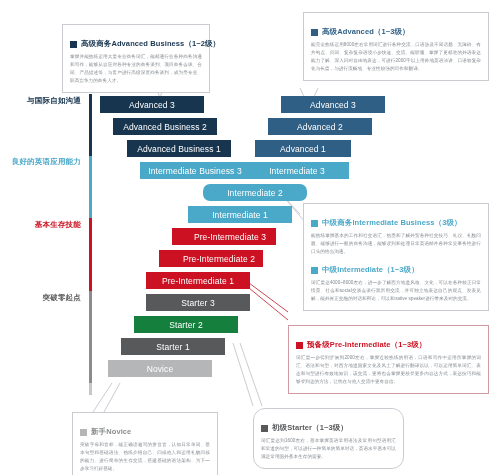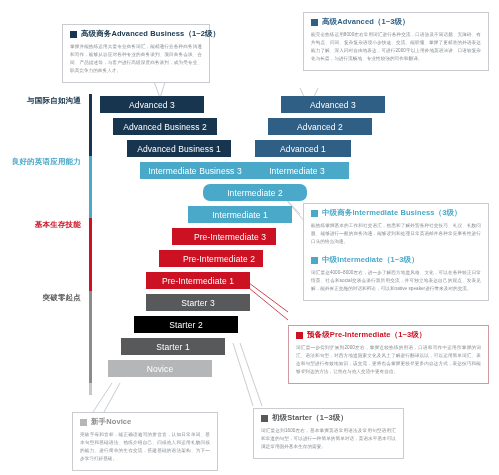--- a/index.html
+++ b/index.html
@@ -36,21 +36,21 @@
     font-weight: bold;
     white-space: nowrap;
     letter-spacing: .2px;
   }
 
   
   .callout {
     position: absolute;
     background: #ffffff;
     border: 1px solid #c9ccd1;
-    padding: 4px 7px 7px 7px;
+    padding: 14px 7px 7px 7px;
   }
   .co-head {
     display: flex;
     align-items: center;
     gap: 4px;
     margin-bottom: 4px;
   }
   .co-swatch {
     width: 7px; height: 7px;
     flex: 0 0 auto;
@@ -107,21 +107,21 @@
   <div class="bar" style="left:100px; top:96px;  width:104px; background:#17354f;">Advanced 3</div>
   <div class="bar" style="left:113px; top:118px; width:104px; background:#17354f;">Advanced Business 2</div>
   <div class="bar" style="left:127px; top:140px; width:104px; background:#17354f;">Advanced Business 1</div>
   <div class="bar" style="left:140px; top:162px; width:110px; background:#4aa8c9;">Intermediate Business 3</div>
   <div class="bar" style="left:203px; top:184px; width:104px; background:#4aa8c9;border-radius:7px;">Intermediate 2</div>
   <div class="bar" style="left:188px; top:206px; width:104px; background:#4aa8c9;">Intermediate 1</div>
   <div class="bar" style="left:172px; top:228px; width:104px; background:#cc1122;padding-left:12px;">Pre-Intermediate 3</div>
   <div class="bar" style="left:159px; top:250px; width:104px; background:#cc1122;padding-left:16px;">Pre-Intermediate 2</div>
   <div class="bar" style="left:146px; top:272px; width:104px; background:#cc1122;">Pre-Intermediate 1</div>
   <div class="bar" style="left:146px; top:294px; width:104px; background:#58595b;text-align:right;">Starter 3</div>
-  <div class="bar" style="left:134px; top:316px; width:104px; background:#000000;">Starter 2</div>
+  <div class="bar" style="left:134px; top:316px; width:104px; background:#15803d;">Starter 2</div>
   <div class="bar" style="left:121px; top:338px; width:104px; background:#58595b;">Starter 1</div>
   <div class="bar" style="left:108px; top:360px; width:104px; background:#b5b6b8;">Novice</div>
 
   <div class="bar" style="left:281px; top:96px;  width:104px; background:#2f5f85;">Advanced 3</div>
   <div class="bar" style="left:268px; top:118px; width:104px; background:#2f5f85;">Advanced 2</div>
   <div class="bar" style="left:255px; top:140px; width:96px; background:#2f5f85;">Advanced 1</div>
   <div class="bar" style="left:245px; top:162px; width:104px; background:#4aa8c9;">Intermediate 3</div>
 
   <div class="callout" style="left:62px; top:24px; width:148px;">
     <div class="co-head">
@@ -154,21 +154,21 @@
   </div>
 
   <div class="callout" style="left:288px; top:325px; width:201px; border-color:#cf9aa1;">
     <div class="co-head">
       <span class="co-swatch" style="background:#cc1122;"></span>
       <span class="co-title" style="color:#cc1122;">预备级Pre-Intermediate（1~3级）</span>
     </div>
     <div class="co-body">词汇量一步得到扩展到2000左右，掌握近较熟练的用语，口语和写作中运用所掌握的词汇、语法和句型，对西方地道国家文化及风土了解进行翻译以以，可以运用简单词汇、表达和句型进行有效地知识，该交流，更将也会掌握更校登更多内容达方式，表达技巧和能够登到达的方法，让您在与他人交流中更有自信。</div>
   </div>
 
-  <div class="callout" style="left:253px; top:408px; width:151px;">
+  <div class="callout" style="left:253px; top:408px; width:151px;border-radius:12px;">
     <div class="co-head">
       <span class="co-swatch" style="background:#58595b;"></span>
       <span class="co-title" style="color:#58595b;">初级Starter（1~3级）</span>
     </div>
     <div class="co-body">词汇量达到1600左右，基本掌握英语常用语法及常用句型语用汇和常道的句型，可以进行一种简单的简单对话，英语水平基本可以满足常用国外基本生存的需要。</div>
   </div>
 
   <div class="callout" style="left:72px; top:412px; width:146px;">
     <div class="co-head">
       <span class="co-swatch" style="background:#b5b6b8;"></span>

